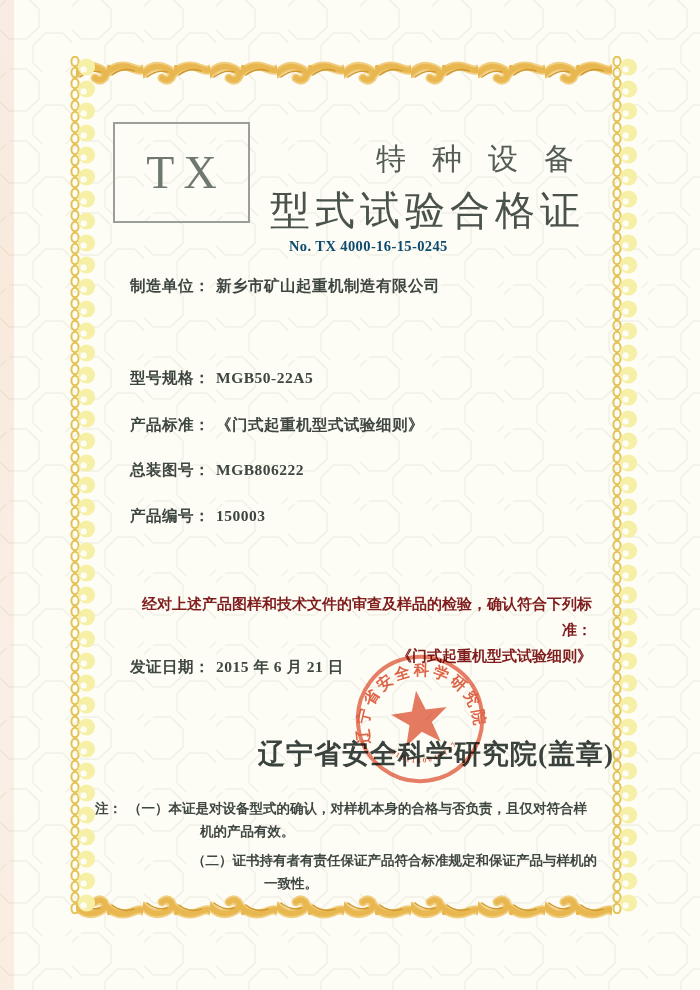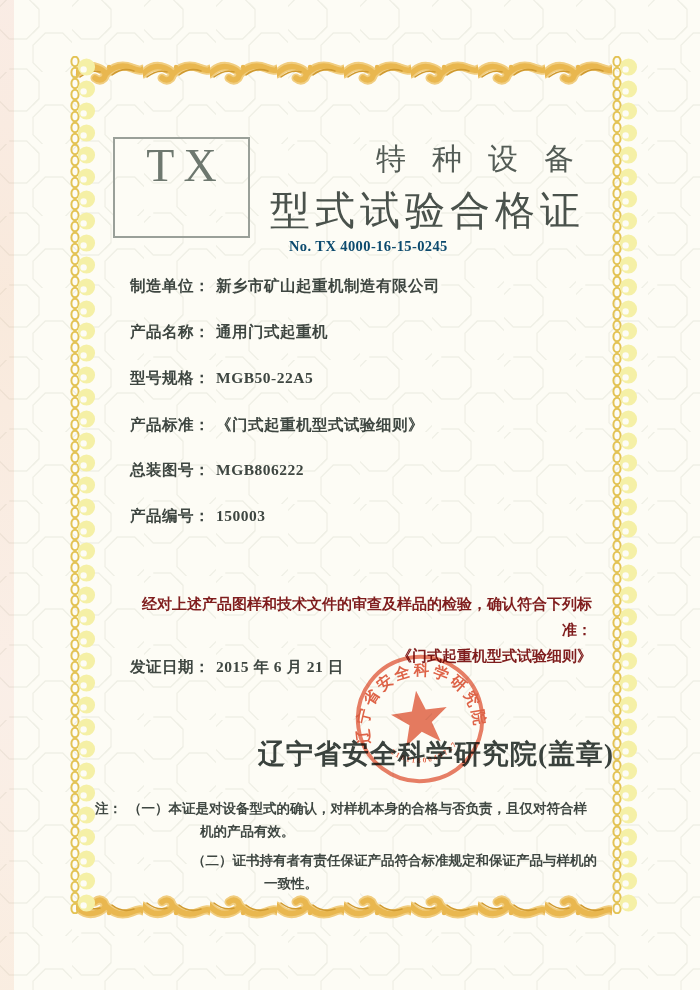--- a/index.html
+++ b/index.html
@@ -12,22 +12,22 @@
   .lattice{position:absolute;left:0;top:0;z-index:0;opacity:.6;}
   .edge-smudge{position:absolute;left:0;top:0;width:14px;height:990px;z-index:1;
     background:linear-gradient(180deg,rgba(224,120,110,.12),rgba(231,160,120,.20) 30%,rgba(224,120,110,.10) 70%,rgba(231,160,120,.16));}
   .band{position:absolute;z-index:2;}
   .band-top{left:76px;top:60px;}
   .band-bottom{left:76px;top:894px;}
   .band-left{left:69px;top:56px;}
   .band-right{left:611px;top:56px;}
 
   .tx-box{
-    position:absolute;left:113px;top:137px;width:133px;height:97px;z-index:3;
-    border:2px solid #9aa099;display:flex;justify-content:center;
+    position:absolute;left:113px;top:122px;width:133px;height:97px;z-index:3;
+    border:2px solid #9aa099;display:flex;align-items:center;justify-content:center;
   }
   .tx-box .tx{
     font-size:46px;color:#6e786f;letter-spacing:9px;text-indent:9px;
     font-family:"Liberation Serif","DejaVu Serif",serif;
   }
   .header-small{
     position:absolute;left:252px;top:139px;width:348px;z-index:3;
     text-align:right;font-size:30px;letter-spacing:26px;text-indent:26px;
     color:#545c56;font-weight:500;
   }
@@ -137,23 +137,20 @@
   <div class="tx-box">
     <span class="tx">TX</span>
   </div>
   <div class="header-small">特种设备</div>
   <div class="main-title">型式试验合格证</div>
   <div class="cert-no">No. TX 4000-16-15-0245</div>
 
   <div class="field-row" style="top:276px">
     <span class="lbl">制造单位：</span><span class="val">新乡市矿山起重机制造有限公司</span>
   </div>
-  <div class="field-row" style="top:322px">
-    <span class="lbl">产品名称：</span><span class="val">通用门式起重机</span>
-  </div>
   <div class="field-row" style="top:368px">
     <span class="lbl">型号规格：</span><span class="val">MGB50-22A5</span>
   </div>
   <div class="field-row" style="top:415px">
     <span class="lbl">产品标准：</span><span class="val">《门式起重机型式试验细则》</span>
   </div>
   <div class="field-row" style="top:460px">
     <span class="lbl">总装图号：</span><span class="val">MGB806222</span>
   </div>
   <div class="field-row" style="top:506px">

